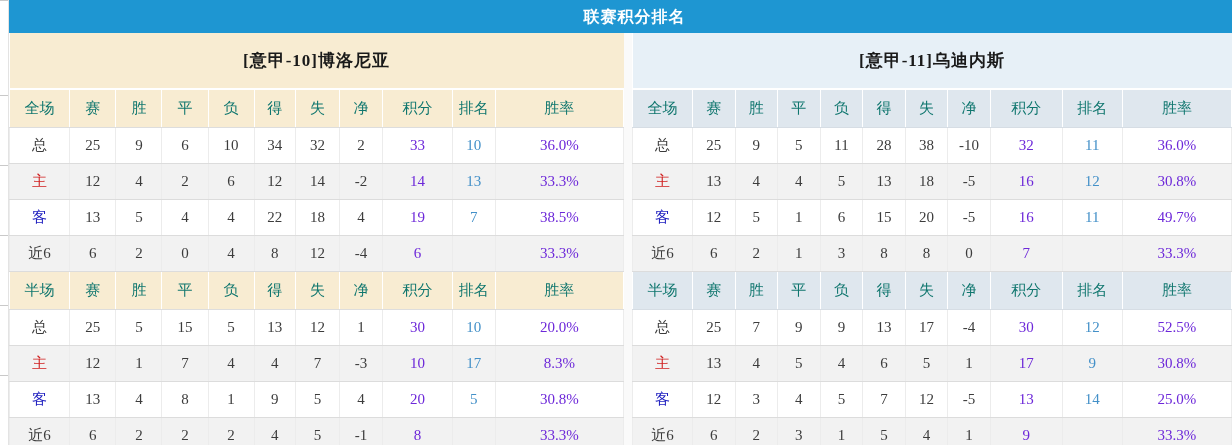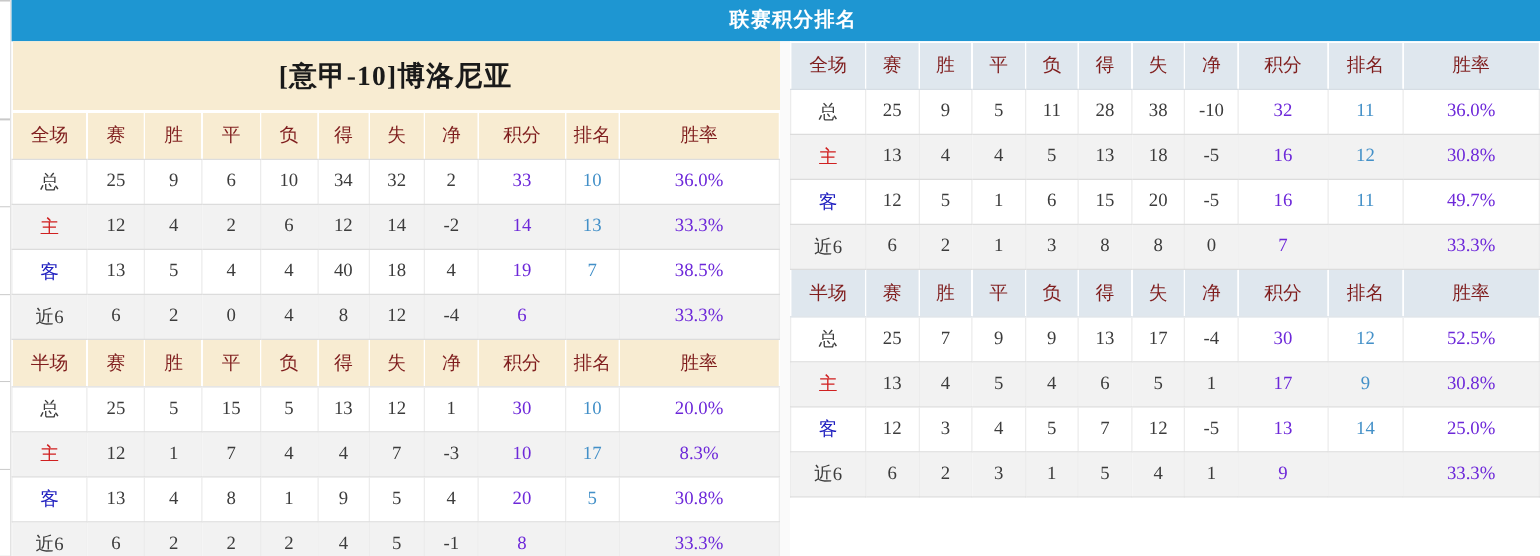--- a/index.html
+++ b/index.html
@@ -20,27 +20,27 @@
     font-family:"Liberation Sans","DejaVu Sans",sans-serif;
     font-weight:bold;font-size:16px;text-align:center;text-indent:28px;letter-spacing:1px;
   }
   .tables{display:flex;align-items:flex-start;}
   .slot-left{width:615px;}
   .slot-gap{width:8px;align-self:stretch;background:#fafafa;}
   .slot-right{width:600px;}
   table.stats{width:100%;border-collapse:collapse;table-layout:fixed;}
   table.stats th,table.stats td{padding:0;text-align:center;vertical-align:middle;overflow:hidden;white-space:nowrap;}
   .title-row th{
-    height:55px;font-size:22px;font-weight:bold;color:#1a1a1a;
+    height:55px;font-size:17px;font-weight:bold;color:#1a1a1a;
     border:0;border-bottom:2px solid #fff;letter-spacing:1px;
   }
   .cream .title-row th{background:#f8ecd2;}
   .blue  .title-row th{background:#e7f0f7;}
   .header-row th{
-    height:37px;font-size:15px;font-weight:normal;color:#7f1d1d;
+    height:37px;font-size:15px;font-weight:normal;color:#0f766e;
     border:1px solid #fff;
   }
   .cream .header-row th{background:#f8ecd2;border-bottom:1px solid #ddd;}
   .blue  .header-row th{background:#dfe7ee;border-bottom:1px solid #d6dde4;}
   .data-row td{
     height:35px;font-size:15px;color:#3c3c3c;background:#fff;
     border:1px solid #ececec;border-top:1px solid #dcdcdc;border-bottom:1px solid #dcdcdc;
   }
   .data-row.stripe td{background:#f2f2f2;}
   td.points,td.rate{color:#6d28d9;}
@@ -114,21 +114,21 @@
                 <td class="points">14</td>
                 <td class="rank">13</td>
                 <td class="rate">33.3%</td>
               </tr>
               <tr class="data-row">
                 <td class="scope lab-away">客</td>
                 <td class="">13</td>
                 <td class="">5</td>
                 <td class="">4</td>
                 <td class="">4</td>
-                <td class="">40</td>
+                <td class="">22</td>
                 <td class="">18</td>
                 <td class="">4</td>
                 <td class="points">19</td>
                 <td class="rank">7</td>
                 <td class="rate">38.5%</td>
               </tr>
               <tr class="data-row stripe">
                 <td class="scope lab-last6">近6</td>
                 <td class="">6</td>
                 <td class="">2</td>
@@ -219,20 +219,23 @@
               <col style="width: 7.1%;">
               <col style="width: 7.1%;">
               <col style="width: 7.1%;">
               <col style="width: 7.1%;">
               <col style="width: 7.1%;">
               <col style="width: 12%;">
               <col style="width: 10%;">
               <col style="width: 18.2%;">
             </colgroup>
             <tbody>
+              <tr class="title-row">
+                <th colspan="11">[意甲-11]乌迪内斯</th>
+              </tr>
               <tr class="header-row">
                 <th>全场</th>
                 <th>赛</th>
                 <th>胜</th>
                 <th>平</th>
                 <th>负</th>
                 <th>得</th>
                 <th>失</th>
                 <th>净</th>
                 <th>积分</th>

